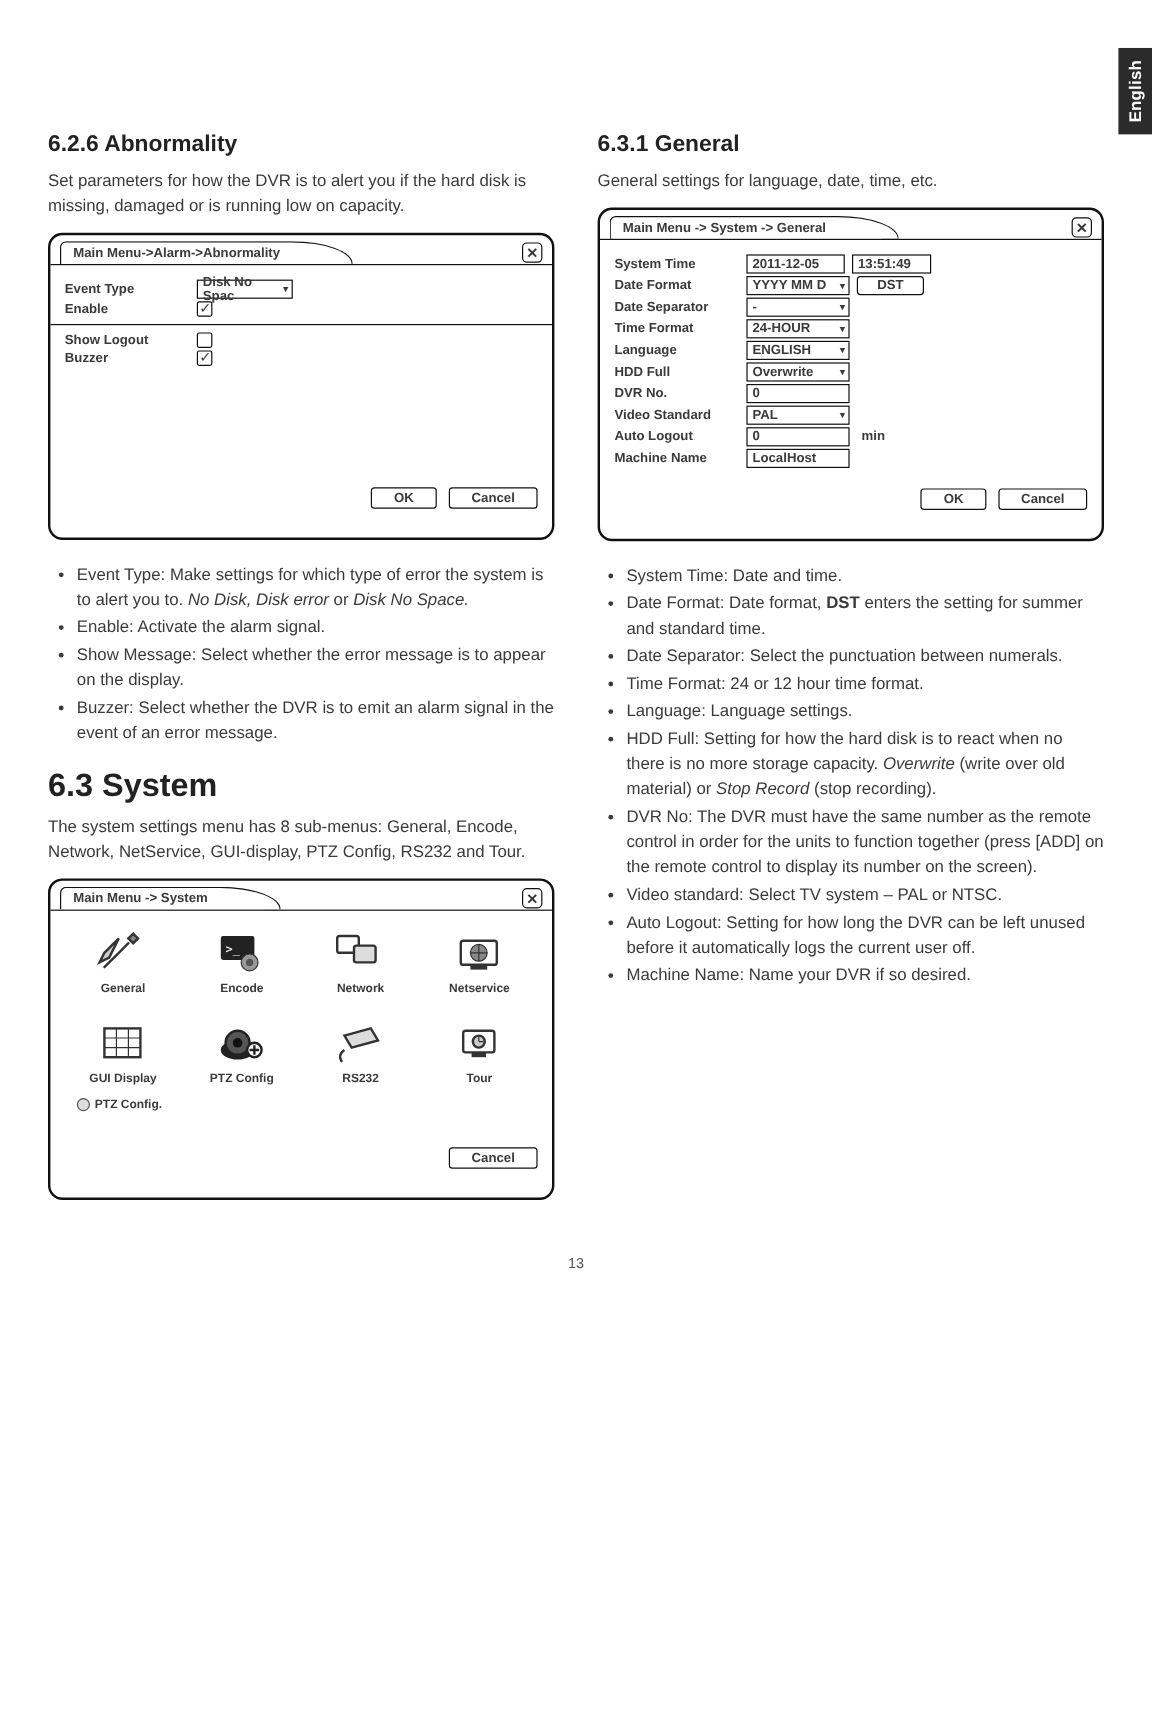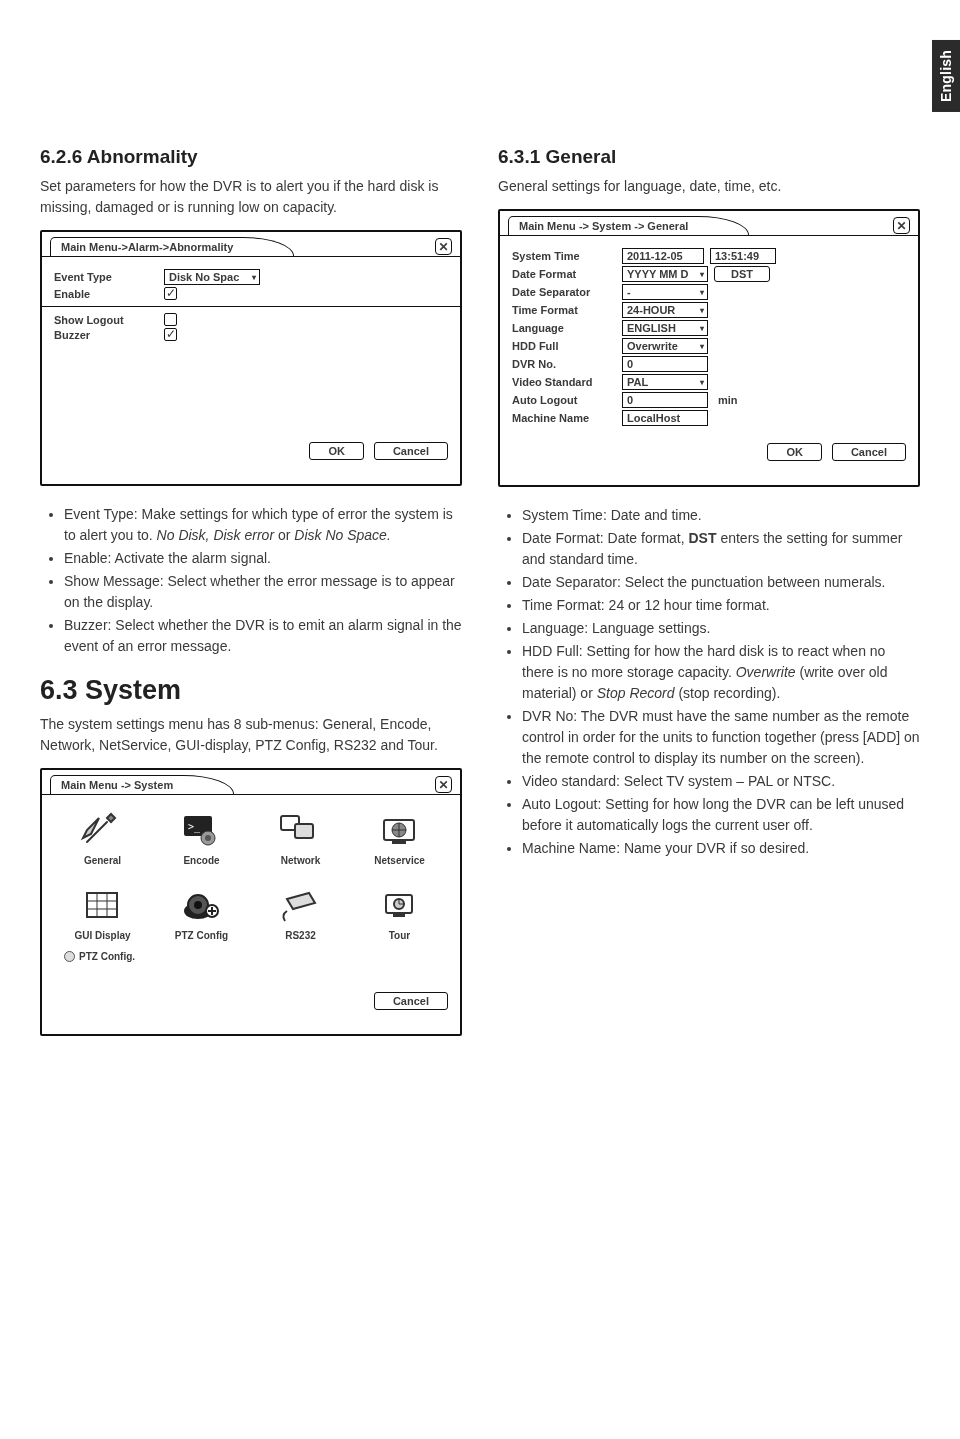--- a/index.html
+++ b/index.html
@@ -26,21 +26,20 @@
     font-weight: bold;
     writing-mode: vertical-rl;
     transform: rotate(180deg);
     padding: 10px 6px;
     font-size: 14px;
     letter-spacing: 0.2px;
   }
   .cols {
     display: flex;
     gap: 36px;
-    margin-top: 36px;
   }
   .col {
     flex: 1;
     min-width: 0;
   }
   h3 {
     font-family: Arial, sans-serif;
     font-weight: 600;
     font-size: 19px;
     margin: 0 0 8px 0;
@@ -58,21 +57,21 @@
     left: 0;
     width: 100%;
     text-align: center;
     font-size: 12px;
     color: #555;
   }
 
   
   .dvrwin {
     border: 2px solid #111;
-    border-radius: 2px;
+    border-radius: 12px;
     padding: 0;
     margin-bottom: 18px;
     background: #fff;
   }
   .dvrwin .titlebar {
     display: flex;
     align-items: center;
     padding: 5px 8px 0 8px;
   }
   .tab {
@@ -228,21 +227,21 @@
       <p>Set parameters for how the DVR is to alert you if the hard disk is missing, damaged or is running low on capacity.</p>
 
       <div class="dvrwin">
         <div class="titlebar">
           <div class="tab">Main Menu-&gt;Alarm-&gt;Abnormality</div>
           <div class="closebox">✕</div>
         </div>
         <div class="body" style="min-height:228px;">
           <div class="frow">
             <div class="flabel">Event Type</div>
-            <div class="fld sel" style="width:96px">
+            <div class="fld sel" style="width:80px">
               <span>Disk No Spac</span>
               <span class="chev">▾</span>
             </div>
           </div>
           <div class="frow">
             <div class="flabel">Enable</div>
             <span class="chk checked"></span>
           </div>
           <hr class="hr">
           <div class="frow">
@@ -477,13 +476,14 @@
         <li>Language: Language settings.</li>
         <li><span>HDD Full: Setting for how the hard disk is to react when no there is no more storage capacity. </span><em>Overwrite</em><span> (write over old material) or </span><em>Stop Record</em><span> (stop recording).</span></li>
         <li>DVR No: The DVR must have the same number as the remote control in order for the units to function together (press [ADD] on the remote control to display its number on the screen).</li>
         <li>Video standard: Select TV system – PAL or NTSC.</li>
         <li>Auto Logout: Setting for how long the DVR can be left unused before it automatically logs the&nbsp;current user off.</li>
         <li>Machine Name: Name your DVR if so desired.</li>
       </ul>
     </div>
   </div>
 
+  <div class="pagenum">13</div>
 </div>
 
 </body></html>

